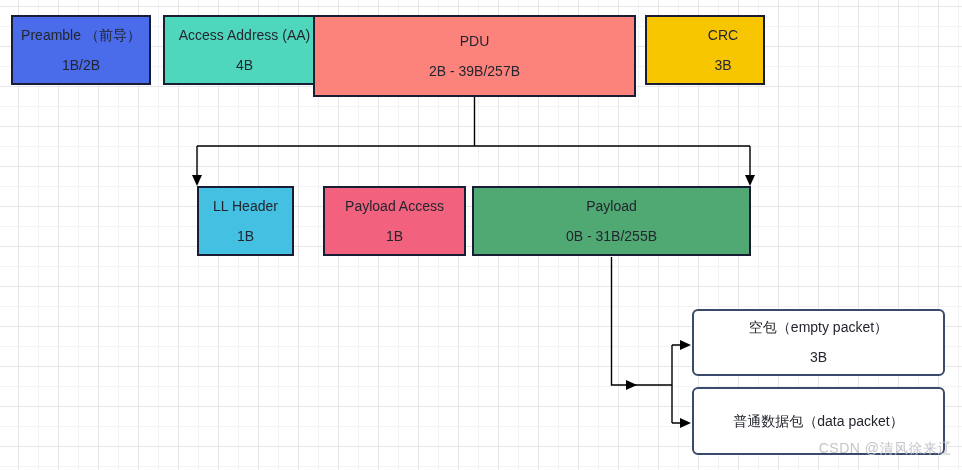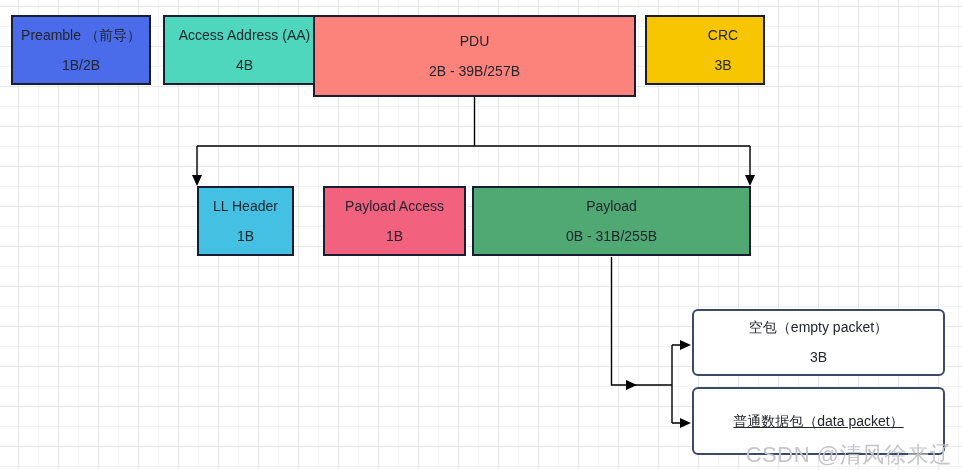--- a/index.html
+++ b/index.html
@@ -38,21 +38,21 @@
   .box .bsize{margin-top:11px;}
   .rounded{
     border:2px solid #3a4a6b;
     border-radius:6px;
     background:#ffffff;
     text-align:center;
   }
   .watermark{
     position:absolute;
     top:440px;right:10px;
-    font-size:22px;
+    font-size:14px;
     letter-spacing:0.5px;
     color:#c4c4ca;
     z-index:5;
     white-space:nowrap;
   }
 </style>
 </head>
 <body>
 
 <div class="canvas">
@@ -102,19 +102,19 @@
   <div class="box" style="left: 472px; top: 186px; width: 279px; height: 70px; background-color: rgb(80, 168, 115);">
     <div>Payload</div>
     <div class="bsize">0B - 31B/255B</div>
   </div>
 
   <div class="box rounded" style="left: 692px; top: 309px; width: 253px; height: 67px; background-color: rgb(255, 255, 255);">
     <div>空包（empty packet）</div>
     <div class="bsize">3B</div>
   </div>
 
-  <div class="box rounded" style="left: 692px; top: 387px; width: 253px; height: 68px; background-color: rgb(255, 255, 255); text-decoration: underline;">
+  <div class="box rounded" style="left: 692px; top: 387px; width: 253px; height: 68px; background-color: rgb(255, 255, 255);">
     <div>普通数据包（data packet）</div>
   </div>
 
   <div class="watermark">CSDN @清风徐来辽</div>
 
 </div>
 
 </body></html>

